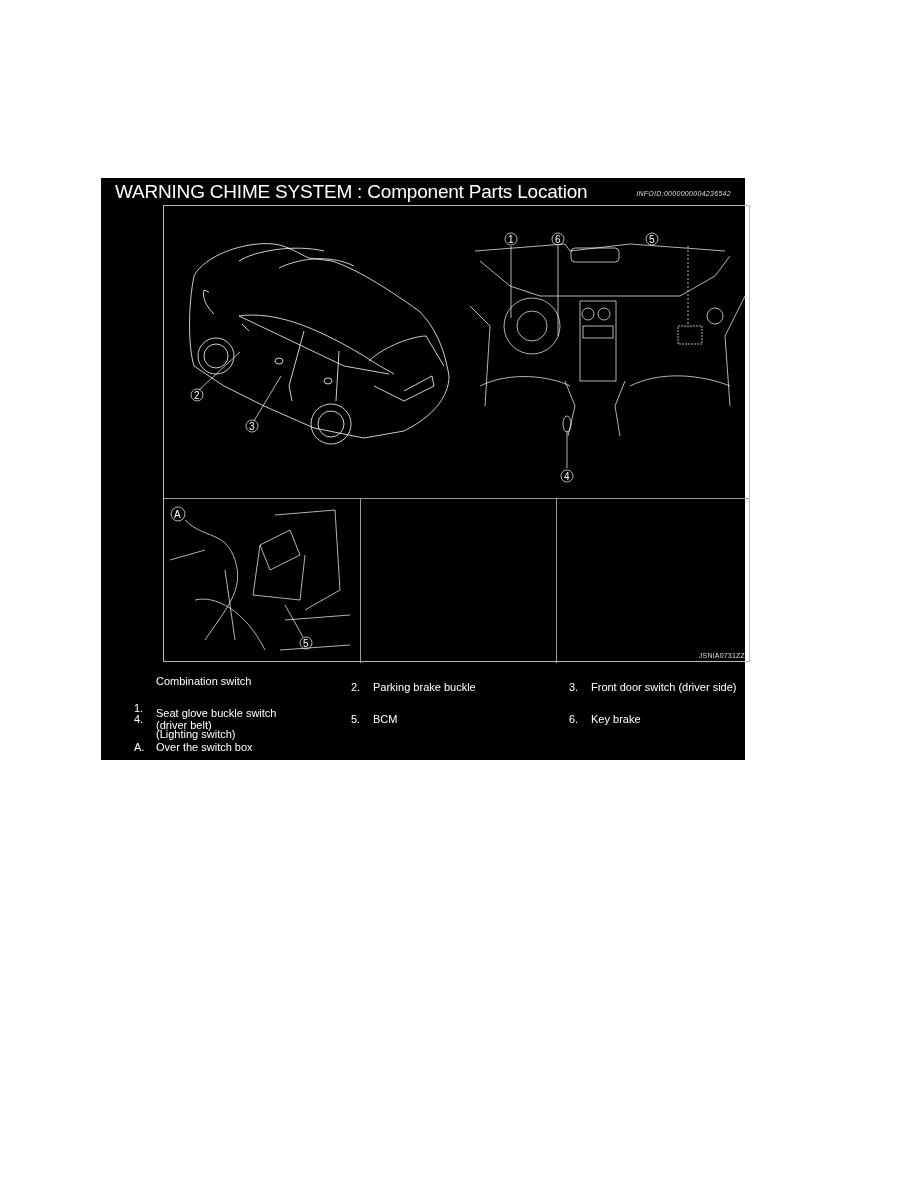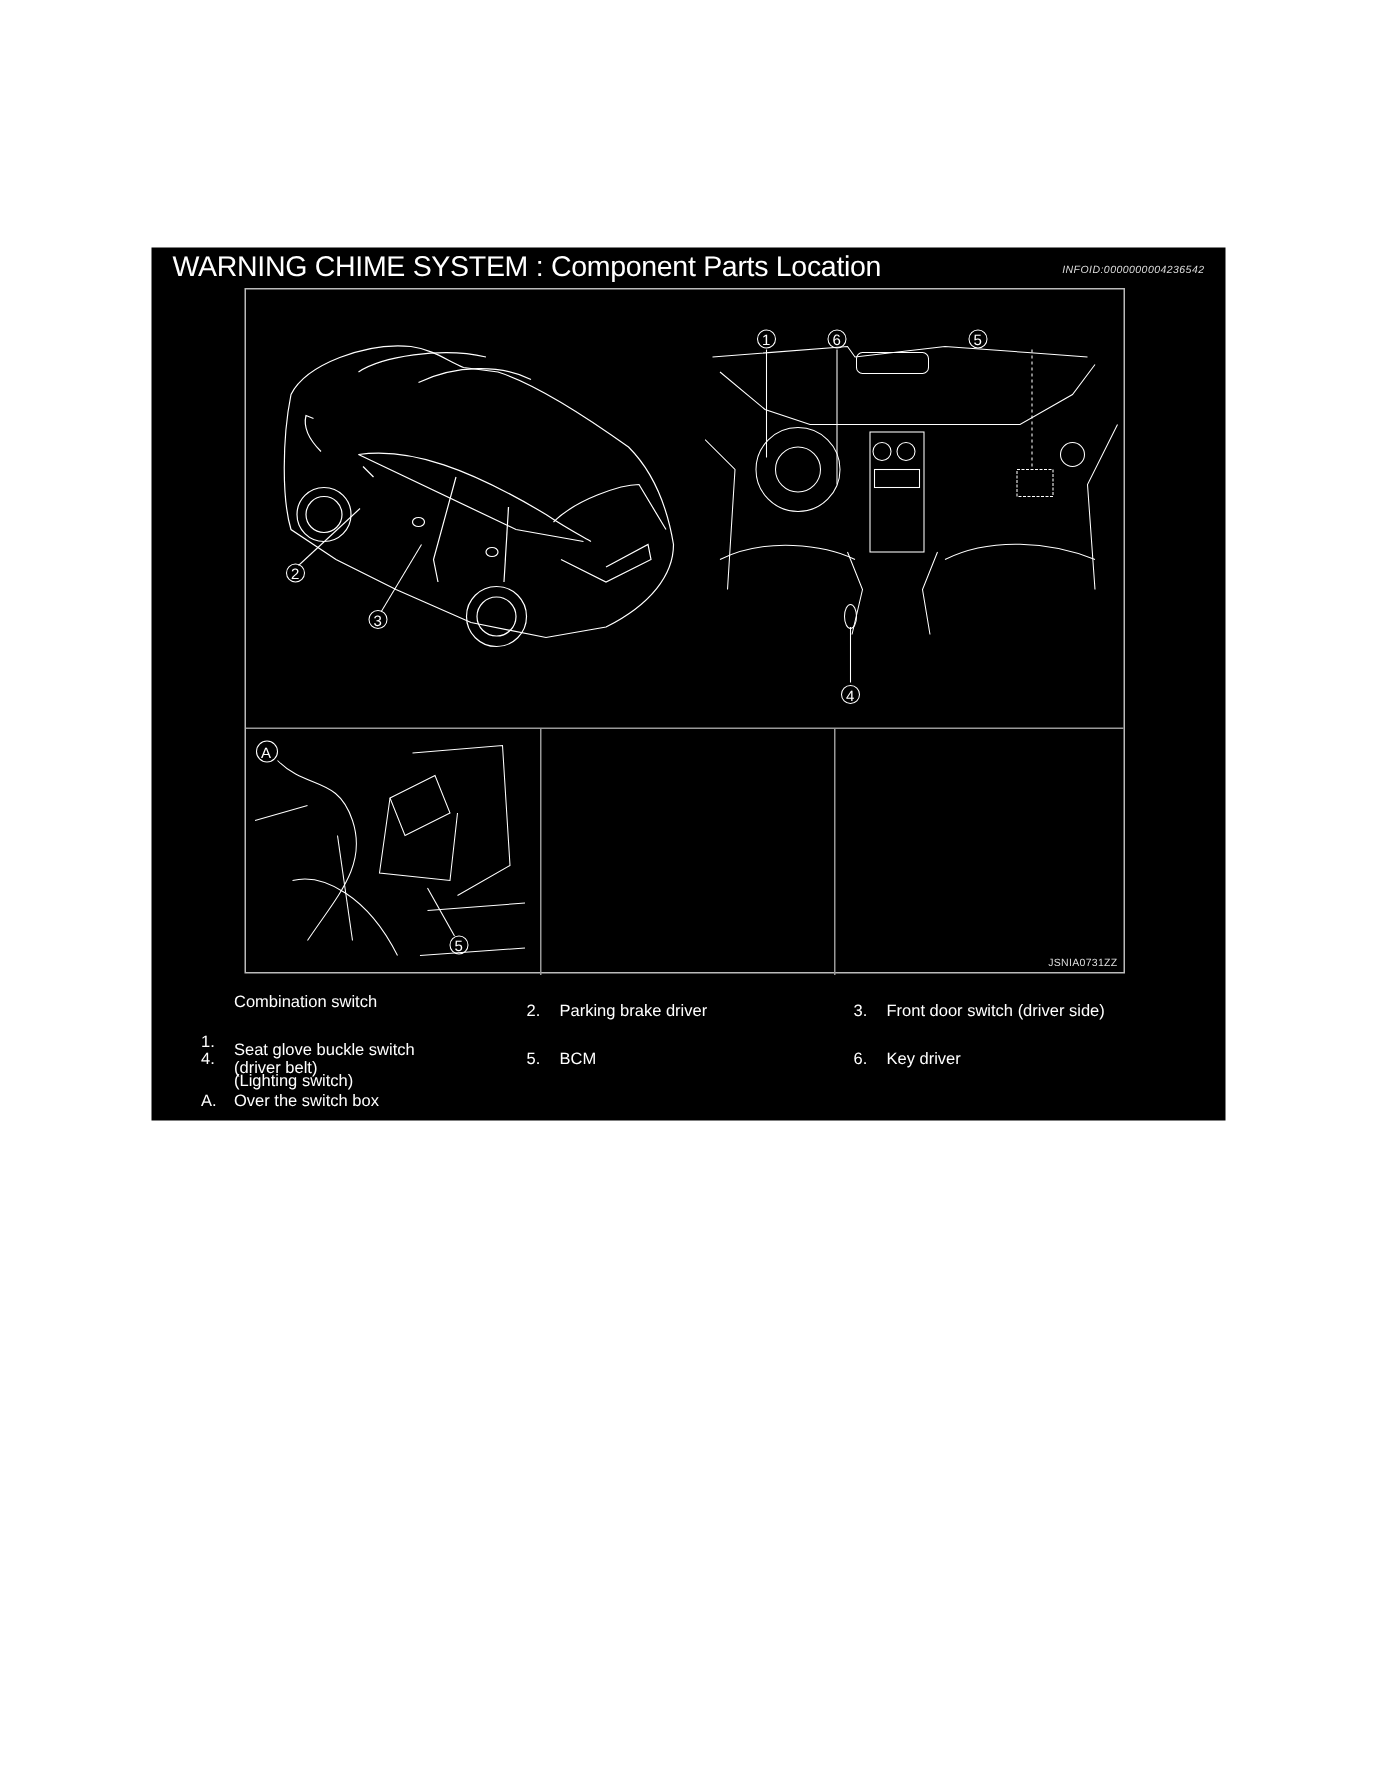--- a/index.html
+++ b/index.html
@@ -1,17 +1,17 @@
 <!DOCTYPE html>
 <html><head>
 <meta charset="utf-8">
 <style>
   html, body { margin: 0; padding: 0; background: #ffffff; }
   body { width: 918px; height: 1188px; position: relative; font-family: "Liberation Sans", sans-serif; }
-  .panel { position: absolute; left: 101px; top: 165px; width: 716px; height: 582px; background: #000; color: #fff; }
+  .panel { position: absolute; left: 101px; top: 178px; width: 644px; height: 582px; background: #000; color: #fff; }
   .title { position: absolute; left: 14px; top: 3px; font-size: 19px; color: #fff; white-space: nowrap; letter-spacing: -0.2px; }
   .infoid { position: absolute; right: 14px; top: 12px; font-size: 7px; font-style: italic; color: #ddd; letter-spacing: 0.3px; }
   .frame { position: absolute; left: 62px; top: 27px; width: 587px; height: 457px; border: 1px solid #bbb; box-sizing: border-box; }
   .hdiv { position: absolute; left: 0; top: 292px; width: 100%; height: 1px; background: #999; }
   .vdiv { position: absolute; top: 293px; width: 1px; height: 164px; background: #999; }
   .jsn { position: absolute; right: 4px; bottom: 2px; font-size: 7px; color: #ddd; letter-spacing: 0.2px; }
   .legend { position: absolute; left: 0; top: 497px; width: 100%; font-size: 11px; color: #fff; }
   .li { position: absolute; display: flex; align-items: center; }
   .num { width: 22px; }
   .lbl { line-height: 12px; }
@@ -125,39 +125,39 @@
   <div class="legend">
     <div class="li" style="left:33px;top:0;">
       <span class="num">1.</span>
       <span class="lbl" style="margin-left:0;">
         <span style="display:block;">Combination switch</span>
         <span style="display:block;margin-top:41px;">(Lighting switch)</span>
       </span>
     </div>
     <div class="li" style="left:250px;top:6px;">
       <span class="num">2.</span>
-      <span class="lbl">Parking brake driver</span>
+      <span class="lbl">Parking brake buckle</span>
     </div>
     <div class="li" style="left:468px;top:6px;">
       <span class="num">3.</span>
       <span class="lbl">Front door switch (driver side)</span>
     </div>
     <div class="li" style="left:33px;top:32px;">
       <span class="num">4.</span>
       <span class="lbl">
         <span style="display:block;">Seat glove buckle switch</span>
         <span style="display:block;">(driver belt)</span>
       </span>
     </div>
     <div class="li" style="left:250px;top:38px;">
       <span class="num">5.</span>
       <span class="lbl">BCM</span>
     </div>
     <div class="li" style="left:468px;top:38px;">
       <span class="num">6.</span>
-      <span class="lbl">Key driver</span>
+      <span class="lbl">Key brake</span>
     </div>
     <div class="li" style="left:33px;top:66px;">
       <span class="num">A.</span>
       <span class="lbl">Over the switch box</span>
     </div>
   </div>
 </div>
 
 </body></html>

